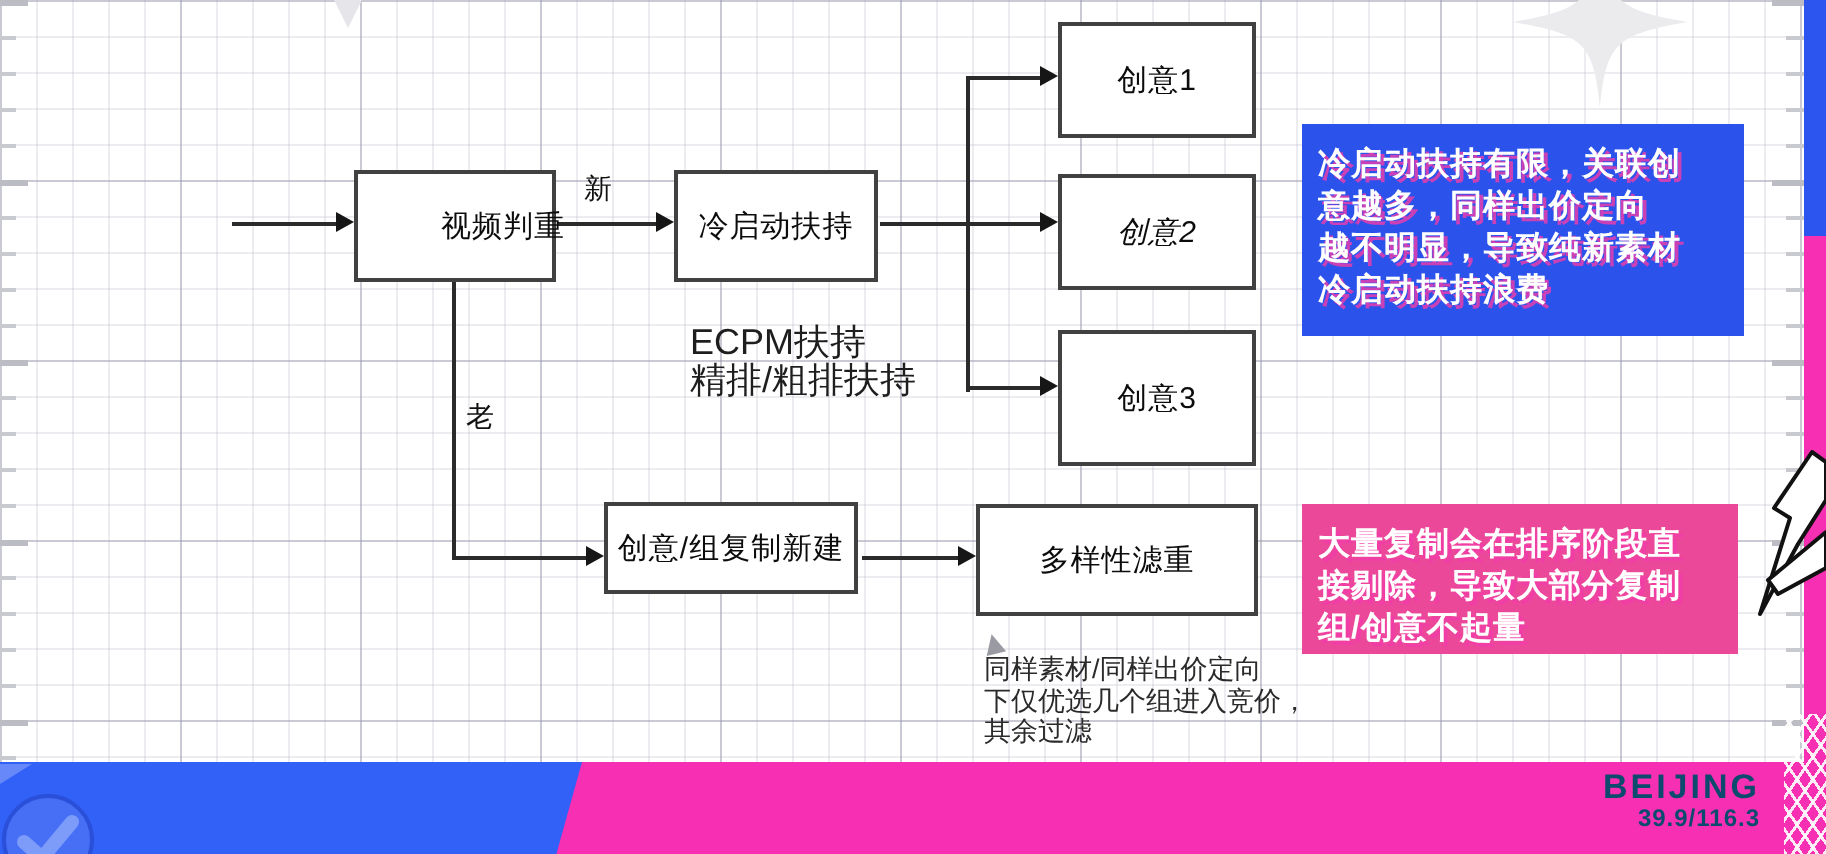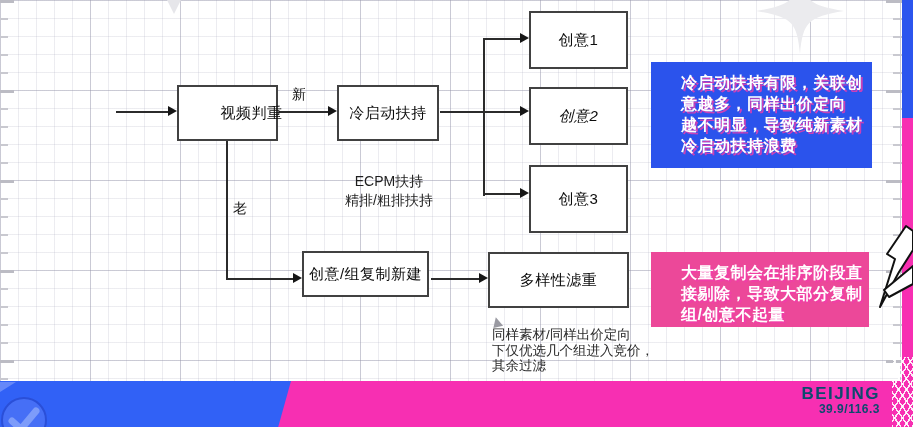--- a/index.html
+++ b/index.html
@@ -58,29 +58,29 @@
   #n-div{left:488px;top:252px;width:141px;height:56px;}
   
   .hline,.vline{position:absolute;background:#2b2b2b;}
   .hline{height:2px;} .vline{width:2px;}
   .ah{position:absolute;width:0;height:0;border-top:5px solid transparent;border-bottom:5px solid transparent;border-left:9px solid #161616;}
   
   .lbl{position:absolute;font-size:14px;color:#111;}
   #lbl-new{left:292px;top:86px;}
   #lbl-old{left:233px;top:200px;}
   .note{position:absolute;color:#1e1e1e;}
-  #note-ecpm{left:345px;top:172px;font-size:14px;line-height:19px;text-align:center;}
+  #note-ecpm{left:345px;top:162px;font-size:18px;line-height:19px;}
   #note-sample{left:492px;top:327px;font-size:13.5px;line-height:15.5px;color:#2a2a2a;}
   #tri-sample{position:absolute;left:492px;top:317px;width:0;height:0;
     border-left:5px solid transparent;border-right:5px solid transparent;
     border-bottom:10px solid #9a9aa2;transform:rotate(-14deg);}
   
   .callout{
     position:absolute;box-sizing:border-box;color:#fff;font-weight:700;
-    font-size:16px;line-height:21px;padding:10px 10px 0 30px;letter-spacing:.5px;
+    font-size:16px;line-height:21px;padding:10px 10px 0 8px;letter-spacing:.5px;
     text-shadow:2px 2px 0 rgba(242,60,170,.8);white-space:nowrap;
   }
   #callout1{left:651px;top:62px;width:221px;height:106px;}
   #callout2{left:651px;top:252px;width:218px;height:75px;}
   
   #bar{position:absolute;left:0;bottom:0;width:100%;height:46px;overflow:hidden;z-index:4;}
   #bar-pink{position:absolute;inset:0;}
   #bar-blue{position:absolute;left:0;top:0;width:291px;height:100%;
     clip-path:polygon(0 0,100% 0,95.6% 100%,0 100%);}
   #bar-wedge{position:absolute;left:0;top:1px;width:0;height:0;

